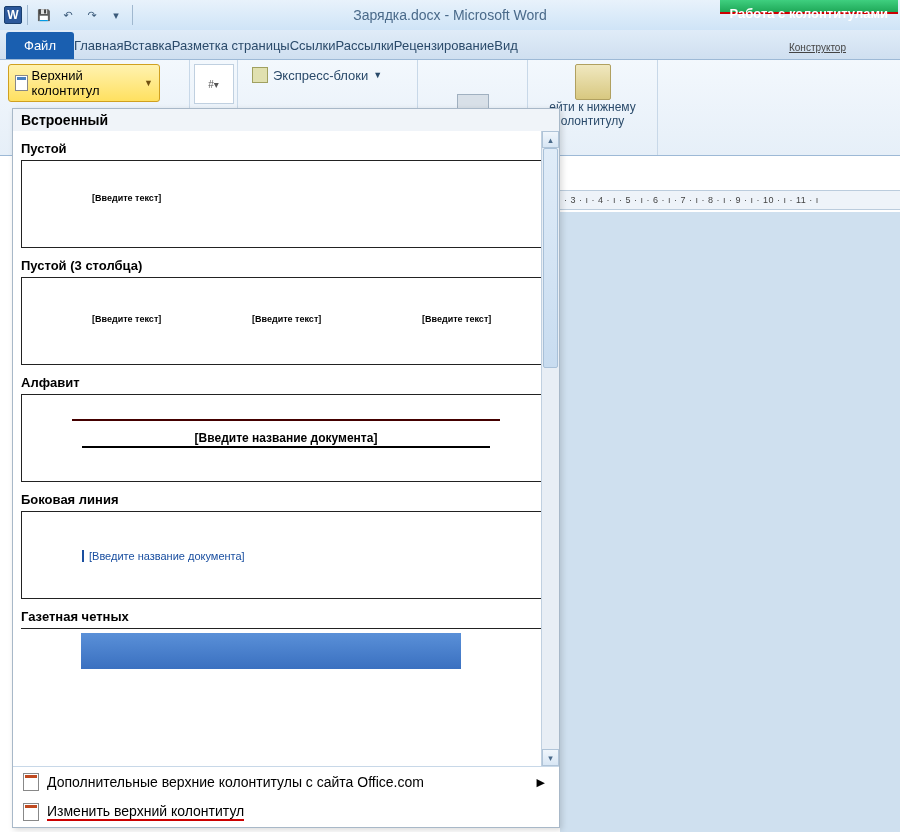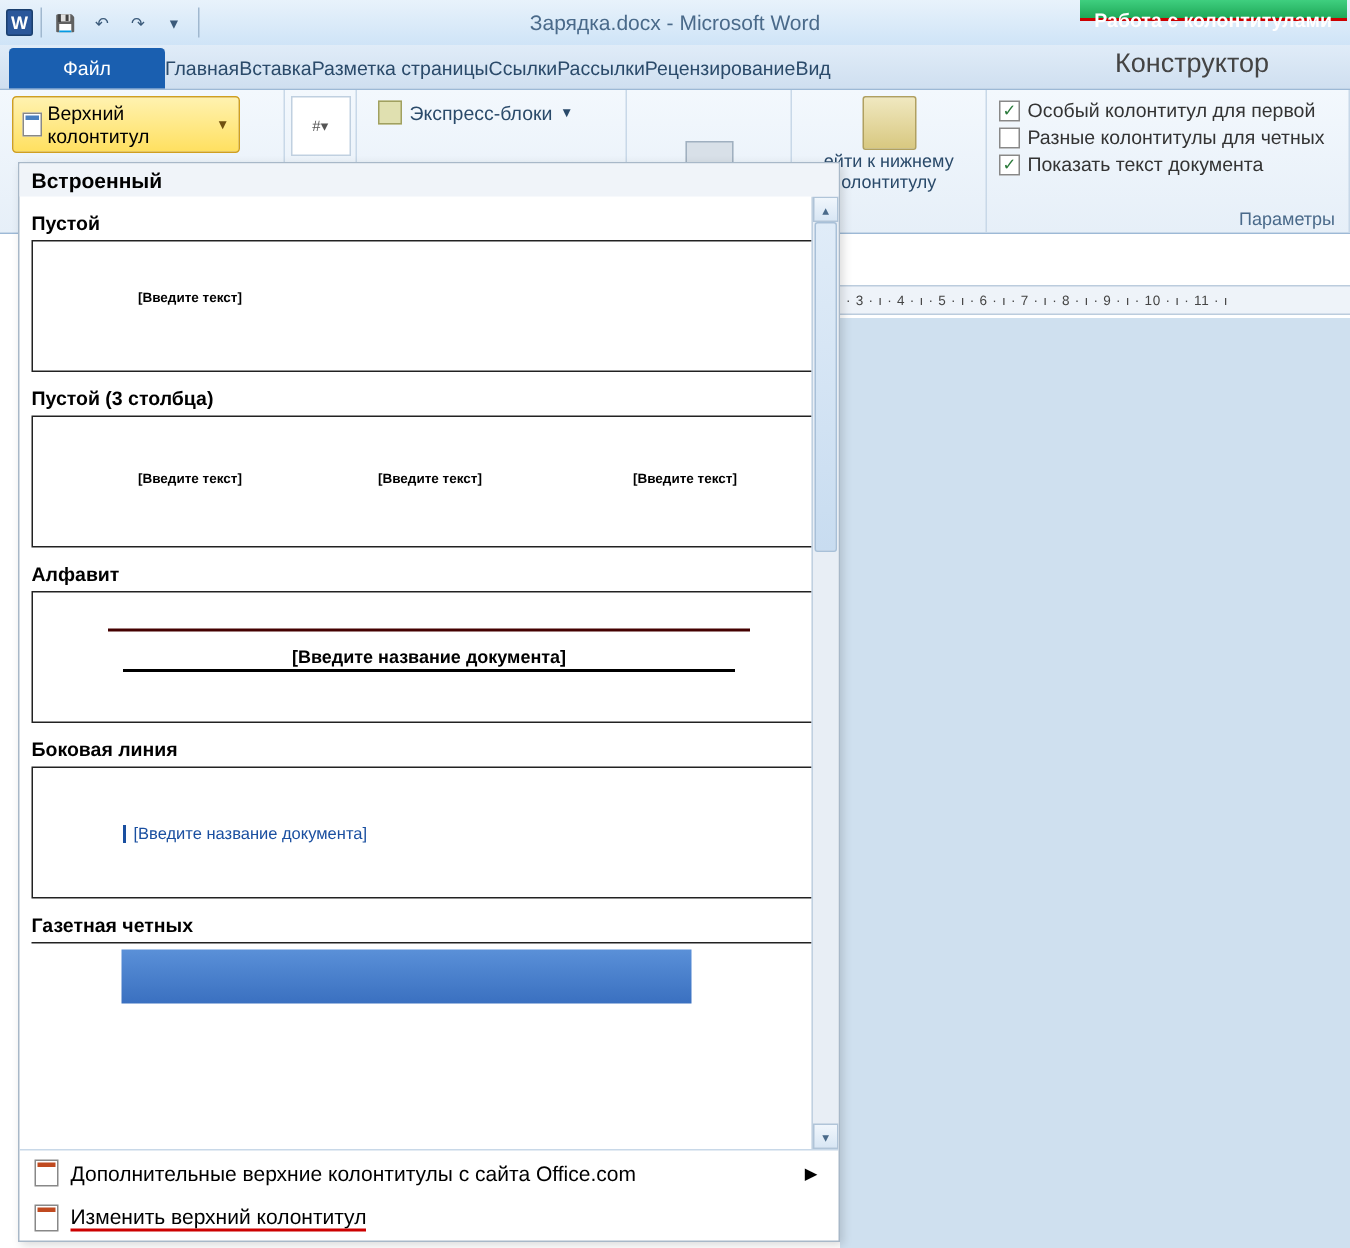--- a/index.html
+++ b/index.html
@@ -7,23 +7,23 @@
 
 .title-bar { height: 30px; background: linear-gradient(#e8f2fb,#cfe4f7); display: flex; align-items: center; position: relative; }
 .qat { display: flex; align-items: center; gap: 2px; padding-left: 4px; }
 .app-icon { width: 18px; height: 18px; background: #2b579a; color: #fff; font-weight: bold; font-size: 12px; display: flex; align-items: center; justify-content: center; border: 1px solid #1a3f6e; border-radius: 2px; }
 .qat-btn { width: 22px; height: 22px; display: flex; align-items: center; justify-content: center; font-size: 11px; color: #3b5a7a; }
 .qat-sep { width: 1px; height: 20px; background: #a0b8cf; margin: 0 3px; }
 .title-text { position: absolute; left: 0; right: 0; text-align: center; font-size: 14px; color: #4a6a8a; pointer-events: none; }
 .tools-tab { position: absolute; right: 2px; top: 0; height: 14px; background: linear-gradient(#3fcf7f,#1fa858); color: #fff; font-size: 13px; font-weight: bold; padding: 6px 10px; border-bottom: 2px solid #c00; }
 
 .ribbon-tabs { height: 30px; background: linear-gradient(#e0ecf8,#cfdff0); display: flex; align-items: flex-end; border-bottom: 1px solid #9db9d6; position: relative; }
-.file-tab { background: #1a5fb0; color: #fff; padding: 6px 36px; font-size: 13px; border-radius: 3px 3px 0 0; margin-left: 6px; }
+.file-tab { background: #1a5fb0; color: #fff; padding: 6px 18px; font-size: 13px; border-radius: 3px 3px 0 0; margin-left: 6px; }
 .rtab { padding: 6px 0; font-size: 13px; color: #2a4a6a; text-align: center; }
-.design-tab { position: absolute; right: 40px; padding: 6px 14px; font-size: 18px; color: #444; }
+.design-tab { position: absolute; right: 40px; padding: 6px 14px; font-size: 10px; color: #444; text-decoration: underline; }
 
 .ribbon { height: 96px; background: linear-gradient(#f3f8fd,#e6eff8); border-bottom: 1px solid #9db9d6; display: flex; position: relative; }
 .ribbon-group { padding: 4px 8px; border-right: 1px solid #c8d8e8; display: flex; flex-direction: column; }
 .header-btn { display: flex; align-items: center; gap: 4px; background: linear-gradient(#fff2b0,#ffe060); border: 1px solid #d0a020; border-radius: 3px; padding: 3px 6px; font-size: 13px; width: 152px; }
 .header-btn .caret { font-size: 9px; color: #705010; }
 .page-icon { width: 14px; height: 16px; background: #fff; border: 1px solid #888; position: relative; }
 .page-icon::before { content: ''; position: absolute; top: 1px; left: 1px; right: 1px; height: 3px; background: #4a80c0; }
 .dropdown-small { width: 40px; height: 40px; border: 1px solid #c0d0e0; background: #fff; display: flex; align-items: center; justify-content: center; font-size: 10px; color: #555; }
 .express-btn { display: flex; align-items: center; gap: 5px; font-size: 13px; color: #2a4a6a; padding: 3px 6px; }
 .express-icon { width: 16px; height: 16px; background: #e0e0b0; border: 1px solid #a0a060; }
@@ -113,35 +113,20 @@
     </div>
   </div>
   <div class="ribbon-group" style="width:110px; align-items:center; justify-content:center;">
     <div style="width:32px;height:28px;background:#d8e0e8;border:1px solid #a0b0c0;"></div>
   </div>
   <div class="ribbon-group" style="width:130px; align-items:center;">
     <div class="big-icon"></div>
     <div class="nav-label">ейти к нижнему</div>
     <div class="nav-label">олонтитулу</div>
   </div>
-  <div class="ribbon-group" style="flex:1; padding-top:6px;">
-    <div class="chk-row">
-      <span class="chk on"></span>
-      <span>Особый колонтитул для первой</span>
-    </div>
-    <div class="chk-row">
-      <span class="chk"></span>
-      <span>Разные колонтитулы для четных</span>
-    </div>
-    <div class="chk-row">
-      <span class="chk on"></span>
-      <span>Показать текст документа</span>
-    </div>
-    <div class="group-label">Параметры</div>
-  </div>
 </div>
 
 <div class="ruler">· 3 · ı · 4 · ı · 5 · ı · 6 · ı · 7 · ı · 8 · ı · 9 · ı · 10 · ı · 11 · ı</div>
 <div class="canvas"></div>
 
 <div class="gallery">
   <div class="gallery-head">Встроенный</div>
   <div class="gallery-body">
     <div class="gcat">Пустой</div>
     <div class="gitem ph-empty1">

